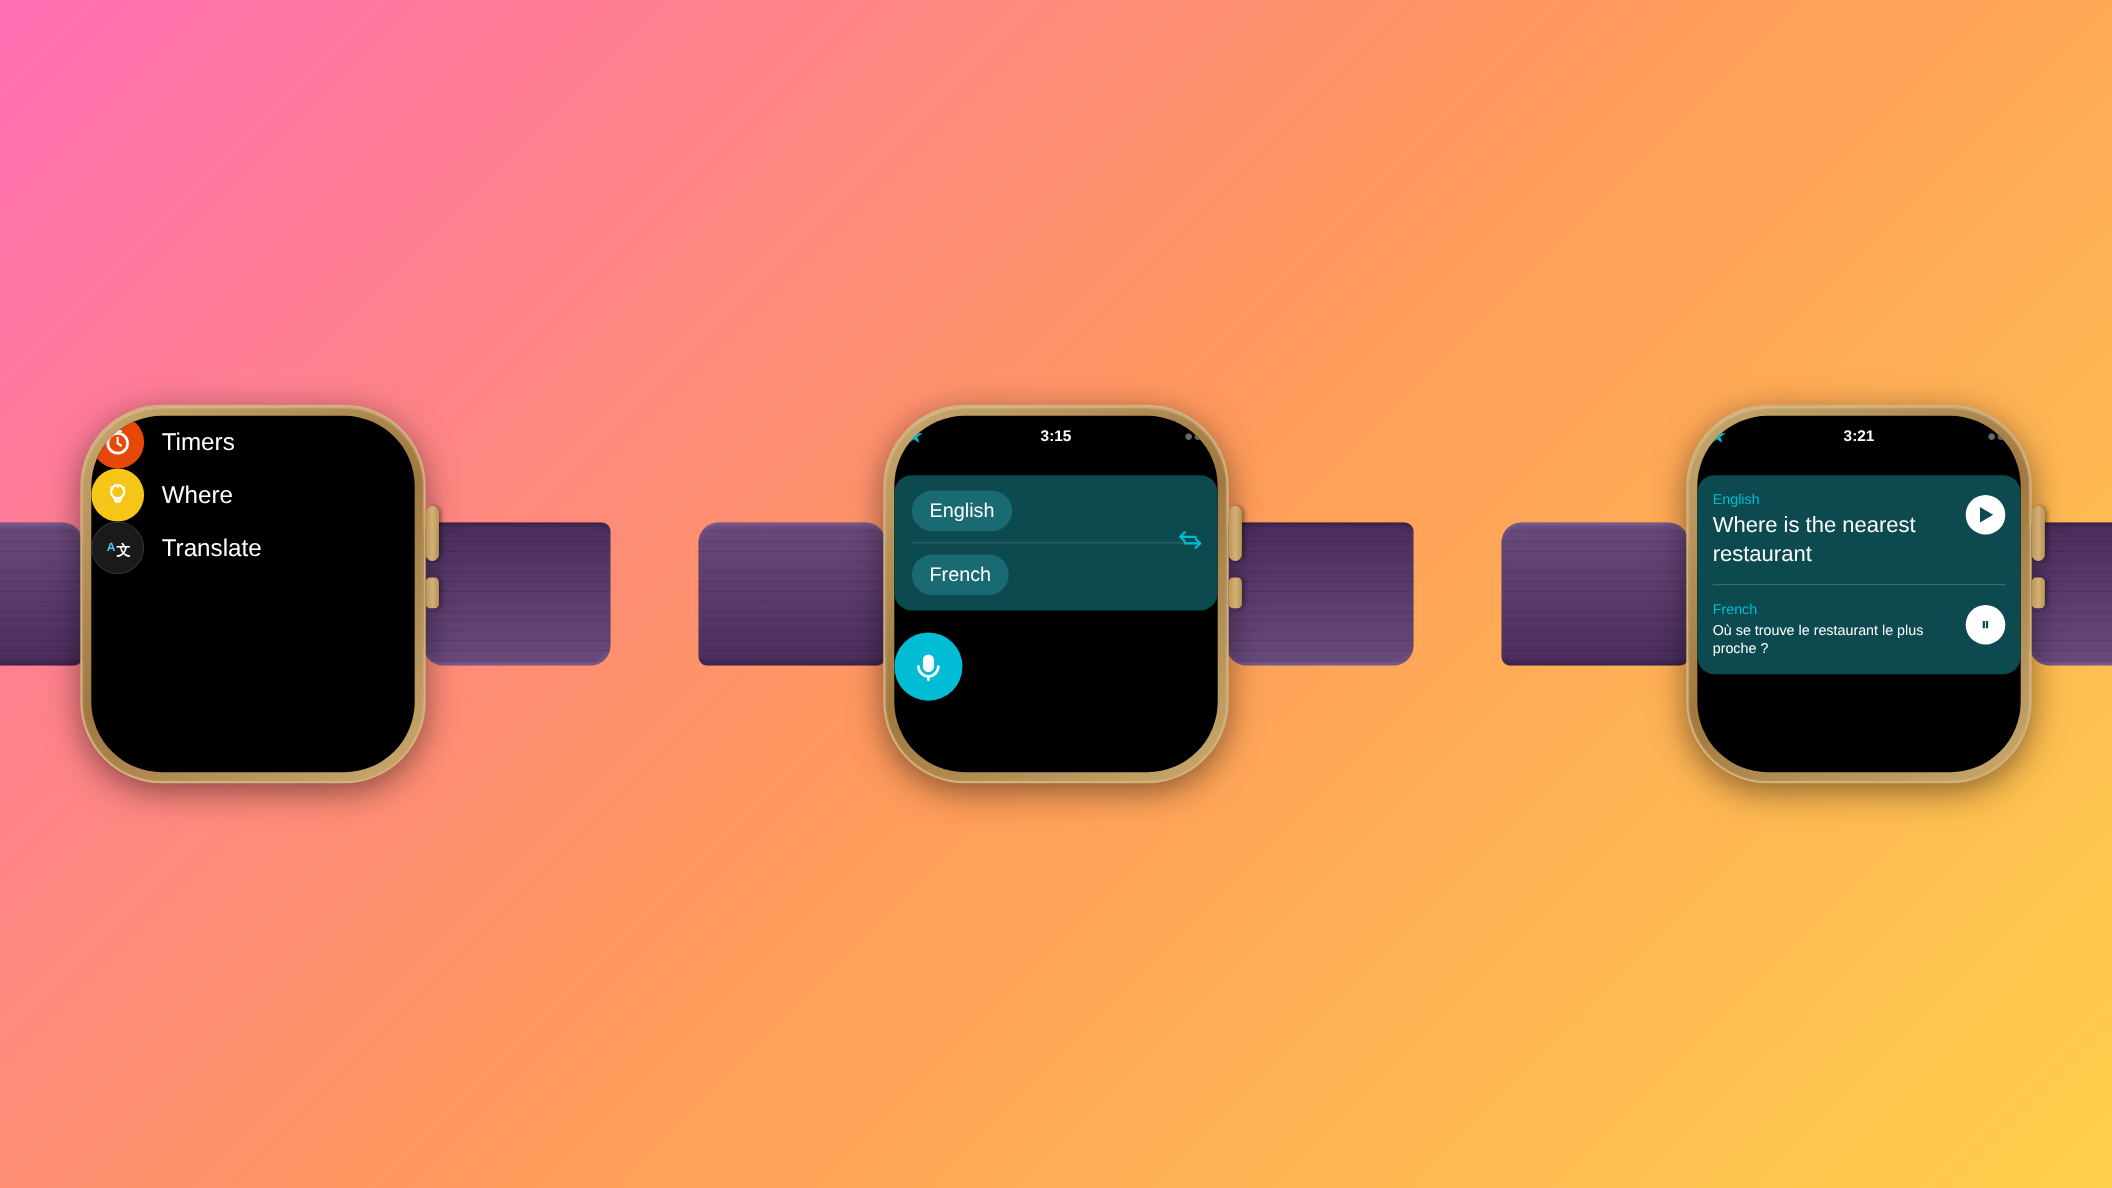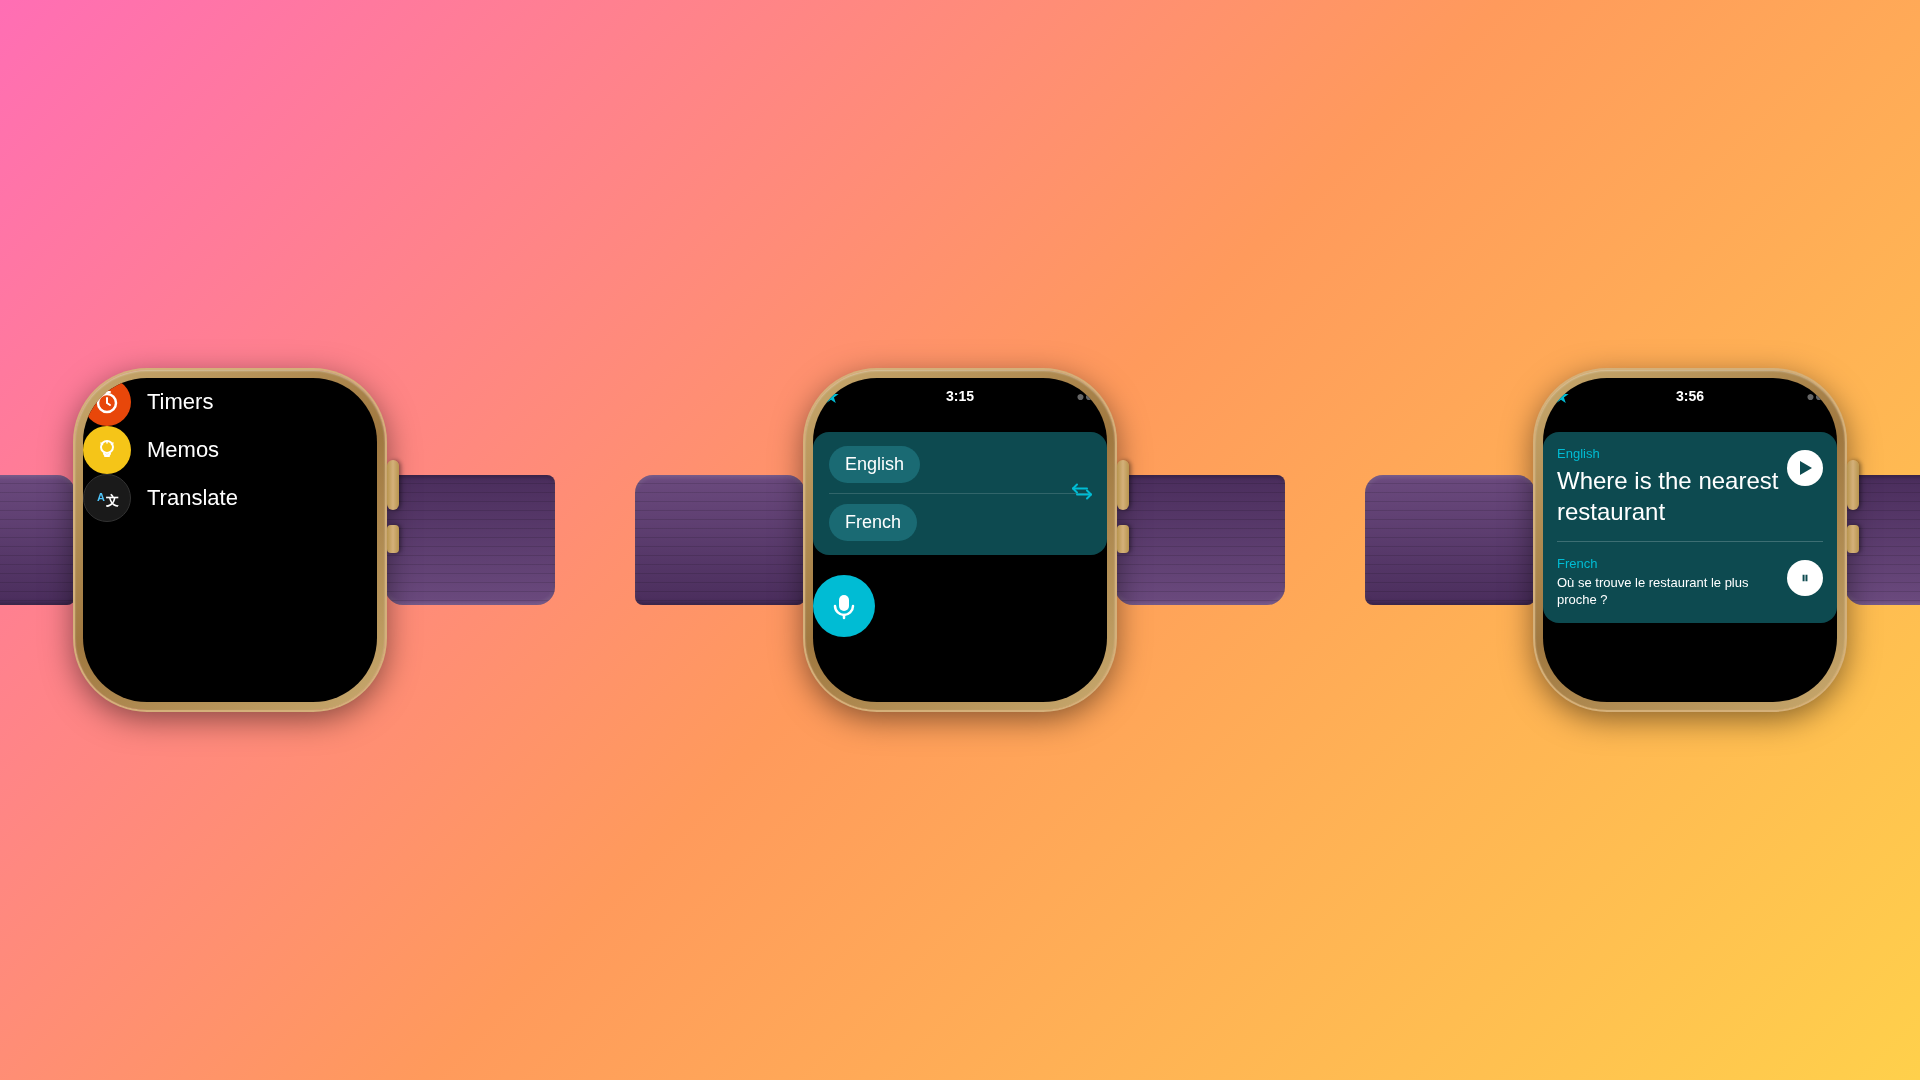--- a/index.html
+++ b/index.html
@@ -235,21 +235,21 @@
 
     .lang-label {
       color: #00bcd4;
       font-size: 13px;
       font-weight: 500;
       margin-bottom: 4px;
     }
 
     .translation-text {
       color: #fff;
-      font-size: 24px;
+      font-size: 20px;
       font-weight: 500;
       line-height: 1.3;
     }
 
     .translation-text.secondary {
       font-size: 13px;
     }
 
     .play-btn, .pause-btn {
       width: 36px;
@@ -310,21 +310,21 @@
 
       <div class="app-list-item">
         <div class="app-icon tips">
           <svg width="26" height="26" viewBox="0 0 26 26" fill="none">
             <circle cx="13" cy="10" r="6" stroke="white" stroke-width="2" fill="none"></circle>
             <path d="M10 16c0 3 6 3 6 0" stroke="white" stroke-width="2" fill="none"></path>
             <path d="M11 19h4" stroke="white" stroke-width="2" stroke-linecap="round"></path>
             <path d="M13 4v2M7 6l1.5 1.5M19 6l-1.5 1.5" stroke="white" stroke-width="1.5" stroke-linecap="round"></path>
           </svg>
         </div>
-        <span class="app-label">Memos</span>
+        <span class="app-label">Where</span>
       </div>
 
       <div class="app-list-item">
         <div class="app-icon translate">
           <svg width="30" height="30" viewBox="0 0 30 30">
             <text x="5" y="18" font-size="11" fill="#4fc3f7" font-weight="bold">A</text>
             <text x="14" y="22" font-size="13" fill="white" font-weight="bold">文</text>
           </svg>
         </div>
         <span class="app-label">Translate</span>
@@ -397,21 +397,21 @@
   </div>
   <div class="watch-case">
     <div class="watch-crown"></div>
     <div class="watch-btn"></div>
     <div class="watch-screen watch3">
 
       <div class="watch-header">
         <div class="header-icon-btn">
           <span class="star-icon">★</span>
         </div>
-        <span class="time-display">3:56</span>
+        <span class="time-display">3:21</span>
         <div class="header-icon-btn">
           <span class="more-icon">●●●</span>
         </div>
       </div>
 
       <div class="translation-panel">
 
         <div class="translation-block">
           <div class="translation-text-area">
             <div class="lang-label">English</div>

